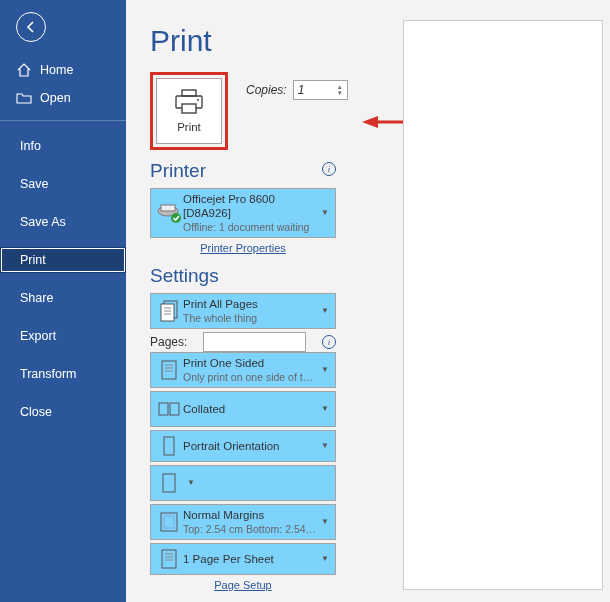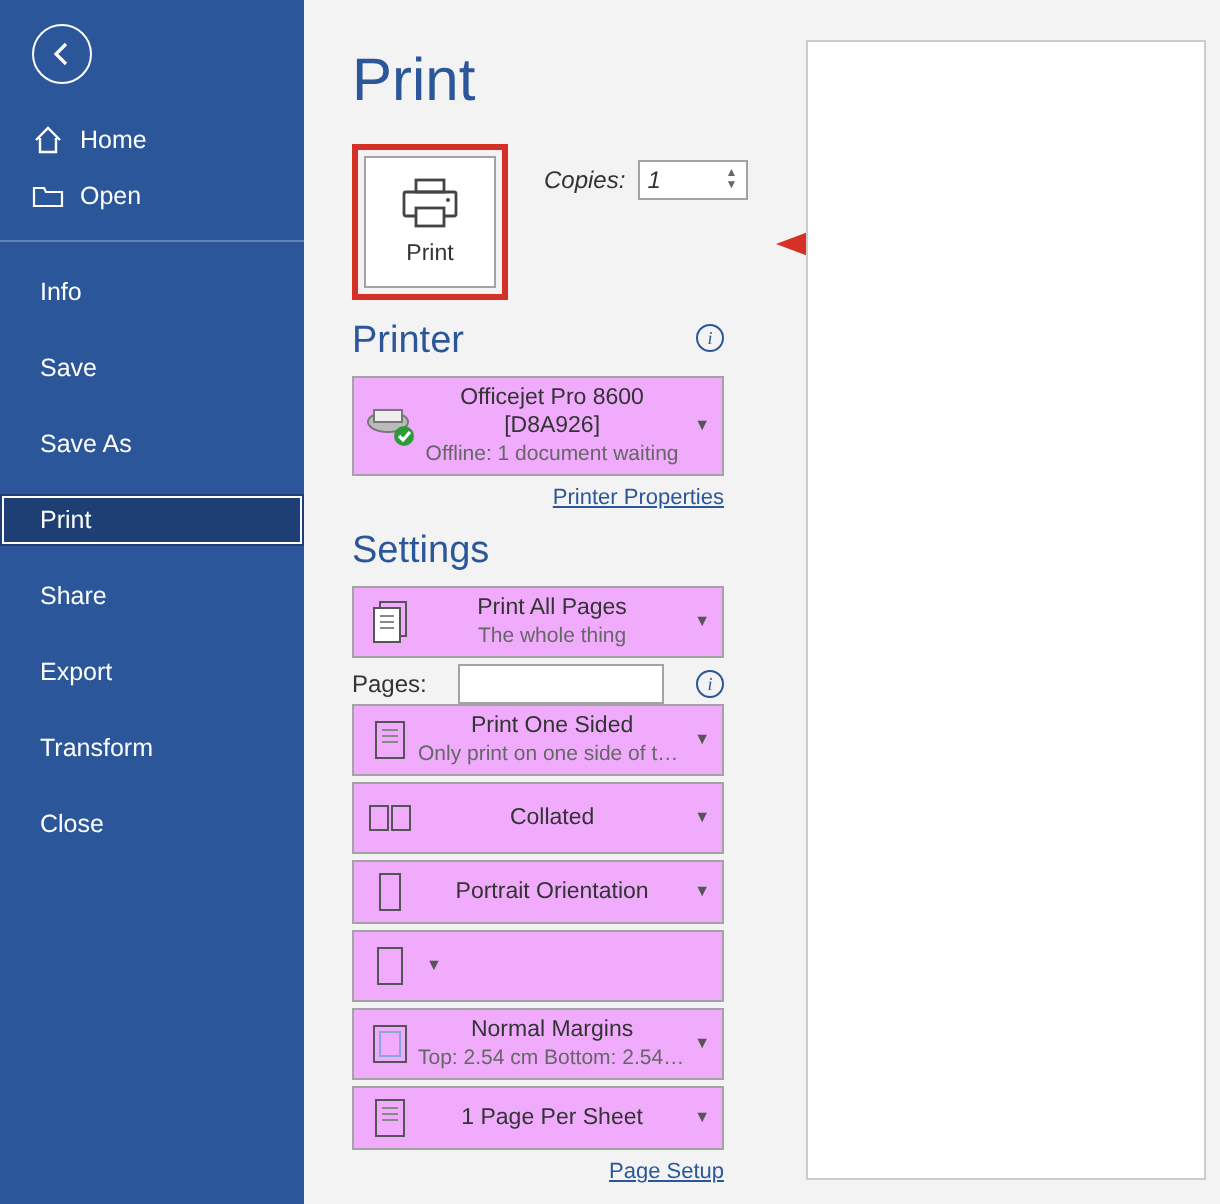--- a/index.html
+++ b/index.html
@@ -8,21 +8,21 @@
     font-size: 12px;
     background: #f3f3f3;
     width: 610px;
     height: 602px;
     overflow: hidden;
     color: #333;
     position: relative;
   }
   .container { display: flex; height: 100%; }
   .sidebar {
-    width: 152px;
+    width: 126px;
     background: #2b579a;
     color: #fff;
     padding-top: 12px;
     flex-shrink: 0;
   }
   .back-btn {
     width: 30px; height: 30px;
     border: 1.5px solid #fff;
     border-radius: 50%;
     margin-left: 16px;
@@ -93,42 +93,41 @@
     pointer-events: none;
   }
   .section-head { display: flex; align-items: center; justify-content: space-between; width: 186px; }
   .info-icon {
     width: 14px; height: 14px; border: 1px solid #2b579a; border-radius: 50%;
     display: inline-flex; align-items: center; justify-content: center;
     font-size: 9px; color: #2b579a; font-style: italic; font-family: serif;
   }
   .dropdown {
     width: 186px;
-    background: #f0abfc;
+    background: #7dd3fc;
     border: 1px solid #a3a3a3;
     display: flex; align-items: center;
     padding: 3px 4px;
     cursor: pointer;
     margin-bottom: 3px;
     min-height: 32px;
-    text-align: center;
   }
   .dropdown.tall { min-height: 36px; }
   .dd-icon { width: 28px; display:flex; align-items:center; justify-content:center; flex-shrink:0; }
   .dd-body { flex: 1; overflow: hidden; line-height: 1.25; }
   .dd-title { font-size: 11.5px; }
   .dd-sub { font-size: 10.5px; color: #666; white-space: nowrap; overflow:hidden; text-overflow: ellipsis; }
   .dd-caret { font-size: 8px; color: #555; padding: 0 2px 0 4px; }
   .link {
     color: #2b579a;
     text-decoration: underline;
     font-size: 11px;
     cursor: pointer;
   }
-  .link-row { width: 186px; text-align: right; margin: 2px 0 2px 0; }
+  .link-row { width: 186px; text-align: center; margin: 2px 0 2px 0; }
   .pages-input {
     flex:1; height: 20px; border:1px solid #a3a3a3; background:#fff;
   }
   .pages-wrap { width: 186px; display:flex; align-items:center; gap:16px; }
   .preview-pane {
     position: absolute;
     left: 403px; top: 20px;
     width: 200px; height: 570px;
     background: #fff;
     border: 1px solid #ccc;

